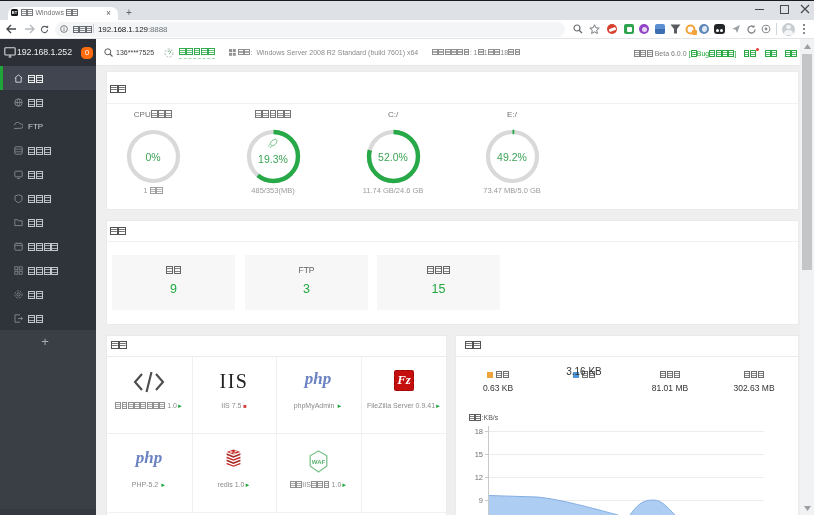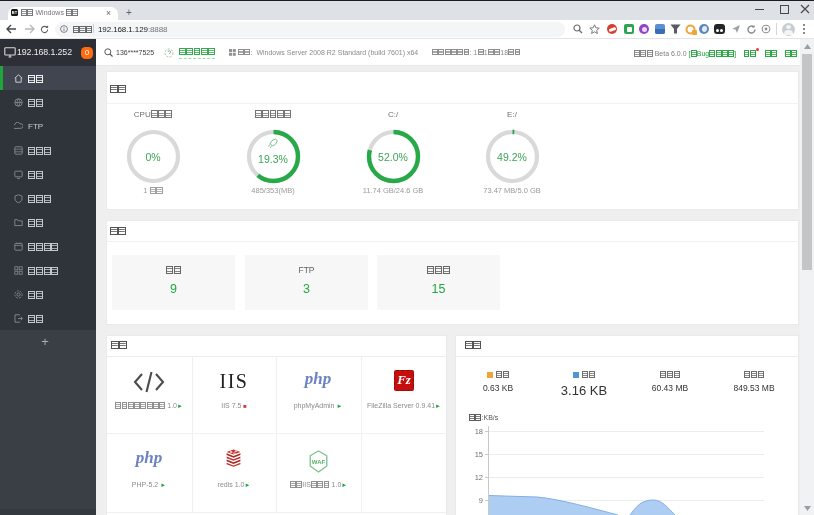--- a/index.html
+++ b/index.html
@@ -257,23 +257,23 @@
 <div class="ab ctr" style="left:276px;top:481px;width:85px;font-size:7px;color:#8b8b8b"><i class="z"></i><i class="z"></i>IIS<i class="z"></i><i class="z"></i><i class="z"></i> 1.0<span style="color:#21a73f;font-size:6px">►</span></div>
 
 <div class="ab" style="left:455px;top:335px;width:344px;height:180px;background:#fff;border:1px solid #eaeaea;border-bottom:none;box-sizing:border-box"></div>
 <div class="ab" style="left:465px;top:340px;font-size:9px;color:#4a4a4a"><i class="z"></i><i class="z"></i></div>
 <div class="ab" style="left:456px;top:356px;width:342px;height:1px;background:#ececec"></div>
 <div class="ab ctr" style="left:458px;top:370px;width:80px;font-size:7.5px;color:#666"><span style="display:inline-block;width:6px;height:6px;background:#efa33b;vertical-align:-0.5px;margin-right:3px"></span><i class="z"></i><i class="z"></i></div>
 <div class="ab ctr" style="left:544px;top:370px;width:80px;font-size:7.5px;color:#666"><span style="display:inline-block;width:6px;height:6px;background:#4f96d6;vertical-align:-0.5px;margin-right:3px"></span><i class="z"></i><i class="z"></i></div>
 <div class="ab ctr" style="left:630px;top:370px;width:80px;font-size:7.5px;color:#666"><i class="z"></i><i class="z"></i><i class="z"></i></div>
 <div class="ab ctr" style="left:714px;top:370px;width:80px;font-size:7.5px;color:#666"><i class="z"></i><i class="z"></i><i class="z"></i></div>
 <div class="ab ctr" style="left:458px;top:383px;width:80px;font-size:8.5px;color:#333">0.63 KB</div>
-<div class="ab ctr" style="left:544px;top:383px;width:80px;font-size:13px;color:#333">3.16 KB</div>
-<div class="ab ctr" style="left:630px;top:383px;width:80px;font-size:8.5px;color:#333">60.43 MB</div>
-<div class="ab ctr" style="left:714px;top:383px;width:80px;font-size:8.5px;color:#333">849.53 MB</div>
+<div class="ab ctr" style="left:544px;top:366px;width:80px;font-size:10px;color:#333">3.16 KB</div>
+<div class="ab ctr" style="left:630px;top:383px;width:80px;font-size:8.5px;color:#333">81.01 MB</div>
+<div class="ab ctr" style="left:714px;top:383px;width:80px;font-size:8.5px;color:#333">302.63 MB</div>
 <div class="ab" style="left:469px;top:414px;font-size:7px;color:#555"><i class="z"></i><i class="z"></i>:KB/s</div>
 <svg class="ab" style="left:455px;top:335px" width="344" height="180" viewBox="0 0 344 180">
 <path d="M33 96.5 L309 96.5 M33 119.5 L309 119.5 M33 142.5 L309 142.5 M33 165.5 L309 165.5" stroke="#ececec" stroke-width="1"></path>
 <path d="M33.5 91 L33.5 180" stroke="#c9c9c9" stroke-width="1"></path>
 <path d="M30 96.5 L33 96.5 M30 119.5 L33 119.5 M30 142.5 L33 142.5 M30 165.5 L33 165.5" stroke="#c9c9c9" stroke-width="1"></path>
 <text x="28" y="99" font-size="7.5" fill="#707070" text-anchor="end" font-family="Liberation Sans">18</text>
 <text x="28" y="122" font-size="7.5" fill="#707070" text-anchor="end" font-family="Liberation Sans">15</text>
 <text x="28" y="145" font-size="7.5" fill="#707070" text-anchor="end" font-family="Liberation Sans">12</text>
 <text x="28" y="168" font-size="7.5" fill="#707070" text-anchor="end" font-family="Liberation Sans">9</text>
 <path d="M34 160.5 L82 162 C105 164 140 174 163 180 L175 180 C181 172 186 165 198 165 C207 165 212 172 220 180 L34 180 Z" fill="#aecdf2"></path>

